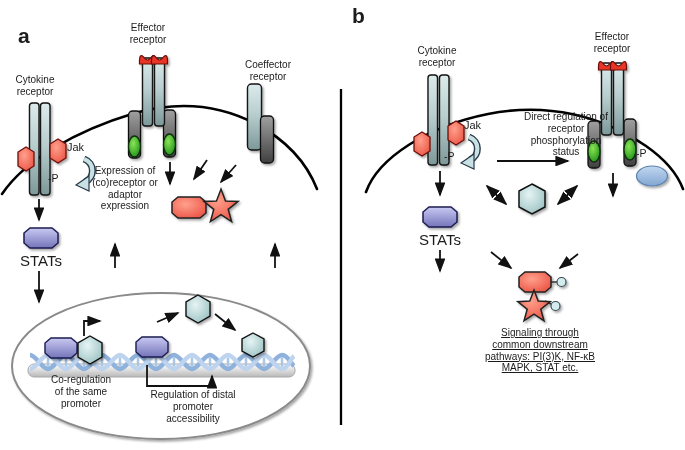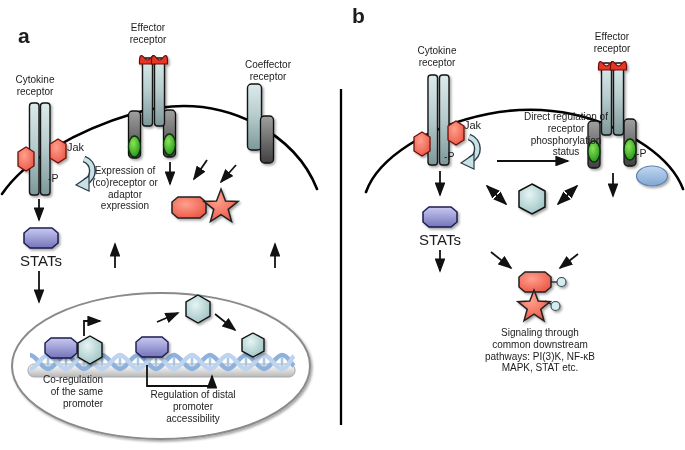--- a/index.html
+++ b/index.html
@@ -196,38 +196,38 @@
 receptor</div>
 <div class="lbl" style="left:268px;top:47px;margin-top:12px;">Coeffector
 receptor</div>
 <div class="lbl jak" style="left:67px;top:141px;">Jak</div>
 <div class="lbl phos" style="left:48px;top:172px;">-P</div>
 <div class="lbl big" style="left:41px;top:252px;">STATs</div>
 <div class="lbl" style="left:125px;top:165px;">Expression of
 (co)receptor or
 adaptor
 expression</div>
-<div class="lbl" style="left:73px;top:374px;text-align:right;">Co-regulation
+<div class="lbl" style="left:81px;top:374px;">Co-regulation
 of the same
 promoter</div>
 <div class="lbl" style="left:193px;top:389px;">Regulation of distal
 promoter
 accessibility</div>
 
 <div class="lbl panel-letter" style="left:352px;top:4px;">b</div>
 <div class="lbl" style="left:437px;top:45px;">Cytokine
 receptor</div>
 <div class="lbl" style="left:612px;top:31px;">Effector
 receptor</div>
 <div class="lbl jak" style="left:464px;top:119px;">Jak</div>
 <div class="lbl phos" style="left:444px;top:150px;">-P</div>
 <div class="lbl phos" style="left:636px;top:147px;">-P</div>
 <div class="lbl big" style="left:440px;top:231px;">STATs</div>
 <div class="lbl" style="left:530px;top:111px;margin-left:36px;">Direct regulation of
 receptor
 phosphorylation
 status</div>
-<div class="lbl" style="left:540px;top:327px;">Signaling through
+<div class="lbl" style="left:540px;top:327px;text-decoration:underline;">Signaling through
 common downstream
 pathways: PI(3)K, NF-κB
 MAPK, STAT etc.</div>
 
 </div>
 
 </body></html>

